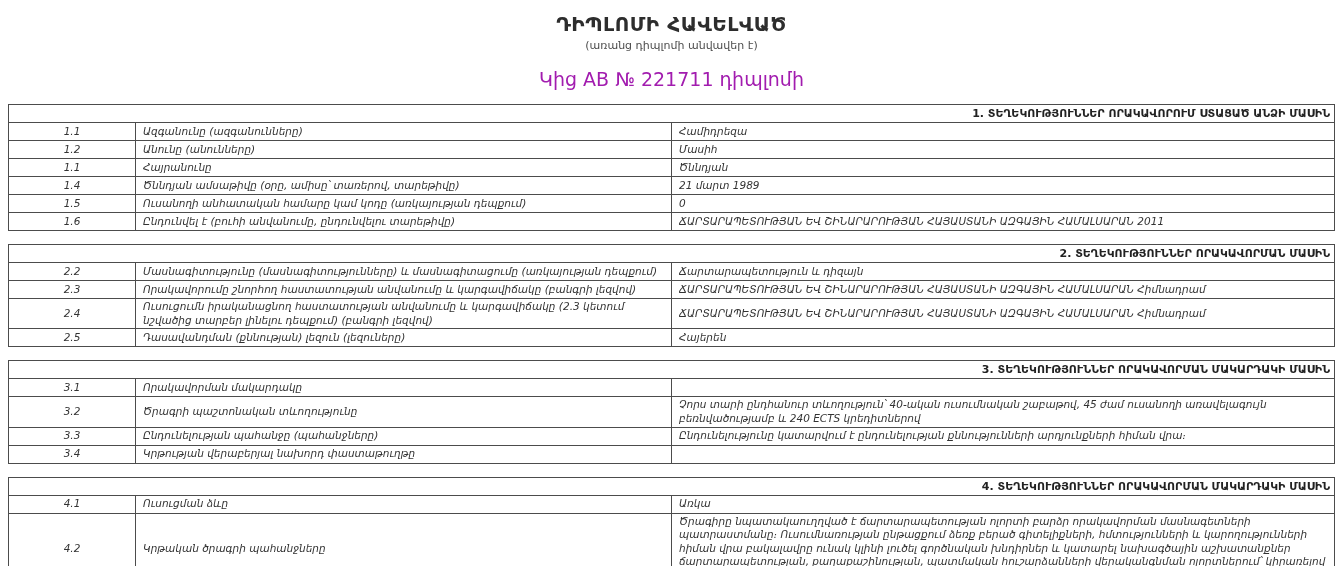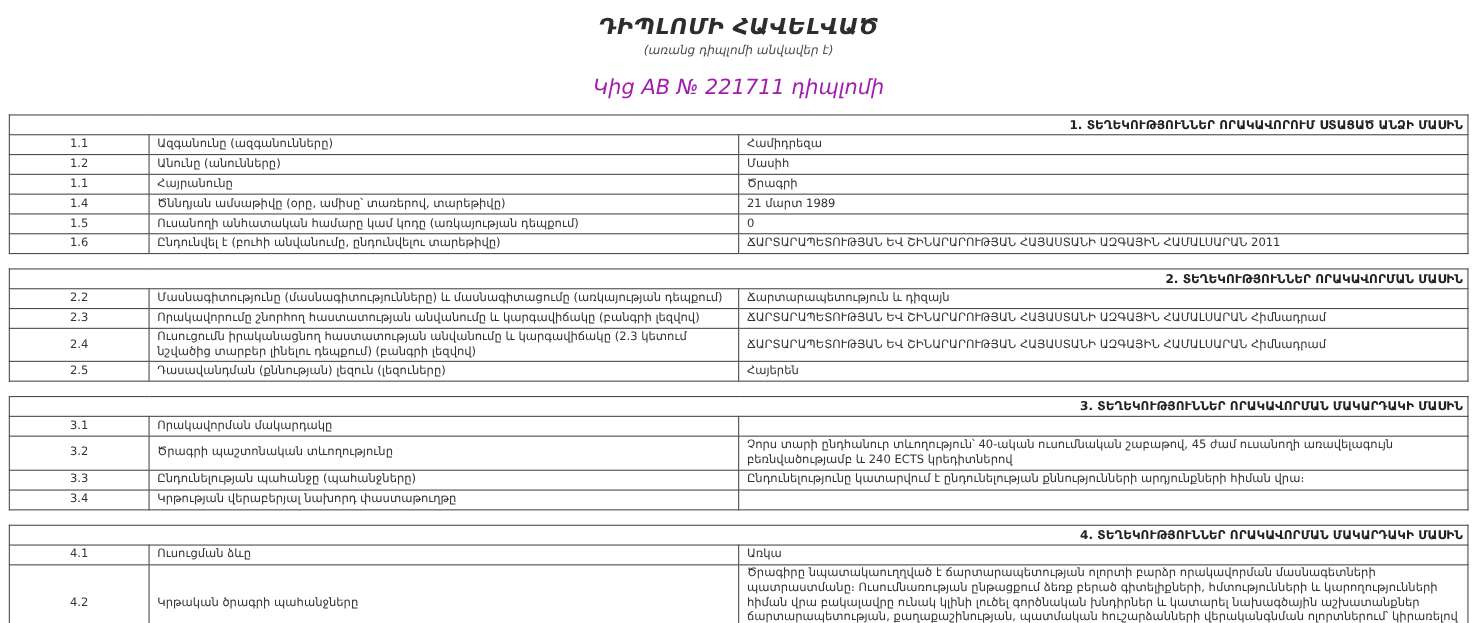--- a/index.html
+++ b/index.html
@@ -10,21 +10,21 @@
   body {
     font-family: "DejaVu Sans", "Liberation Sans", sans-serif;
     color: #333333;
     width: 1343px;
   }
   .page {
     width: 1327px;
     margin: 0 auto;
     padding-top: 6px;
   }
-  .doc-header { text-align: center; font-style: italic; }
+  .doc-header { text-align: center; }
   .doc-title {
     font-size: 20px;
     font-weight: bold;
     color: #2d2d2d;
     margin: 6px 0 3px 0;
     letter-spacing: 0.5px;
   }
   .doc-subtitle {
     font-size: 11px;
     color: #4d4d4d;
@@ -51,20 +51,21 @@
     text-align: right;
     color: #222222;
   }
   table.section-table td {
     border: 1px solid #4c4c4c;
     padding: 1px 7px;
     vertical-align: middle;
     line-height: 1.3;
     height: 15px;
     word-wrap: break-word;
+    font-style: italic;
   }
   table.section-table td.num {
     text-align: center;
     padding: 1px 2px;
   }
   col.c-num   { width: 127px; }
   col.c-label { width: 536px; }
   col.c-value { width: auto;  }
 </style>
 </head>
@@ -96,21 +97,21 @@
           <td class="value">Համիդրեզա</td>
         </tr>
         <tr>
           <td class="num">1.2</td>
           <td class="label">Անունը (անունները)</td>
           <td class="value">Մասիհ</td>
         </tr>
         <tr>
           <td class="num">1.1</td>
           <td class="label">Հայրանունը</td>
-          <td class="value">Ծրագրի</td>
+          <td class="value">Ծննդյան</td>
         </tr>
         <tr>
           <td class="num">1.4</td>
           <td class="label">Ծննդյան ամսաթիվը (օրը, ամիսը՝ տառերով, տարեթիվը)</td>
           <td class="value">21 մարտ 1989</td>
         </tr>
         <tr>
           <td class="num">1.5</td>
           <td class="label">Ուսանողի անհատական համարը կամ կոդը (առկայության դեպքում)</td>
           <td class="value">0</td>

